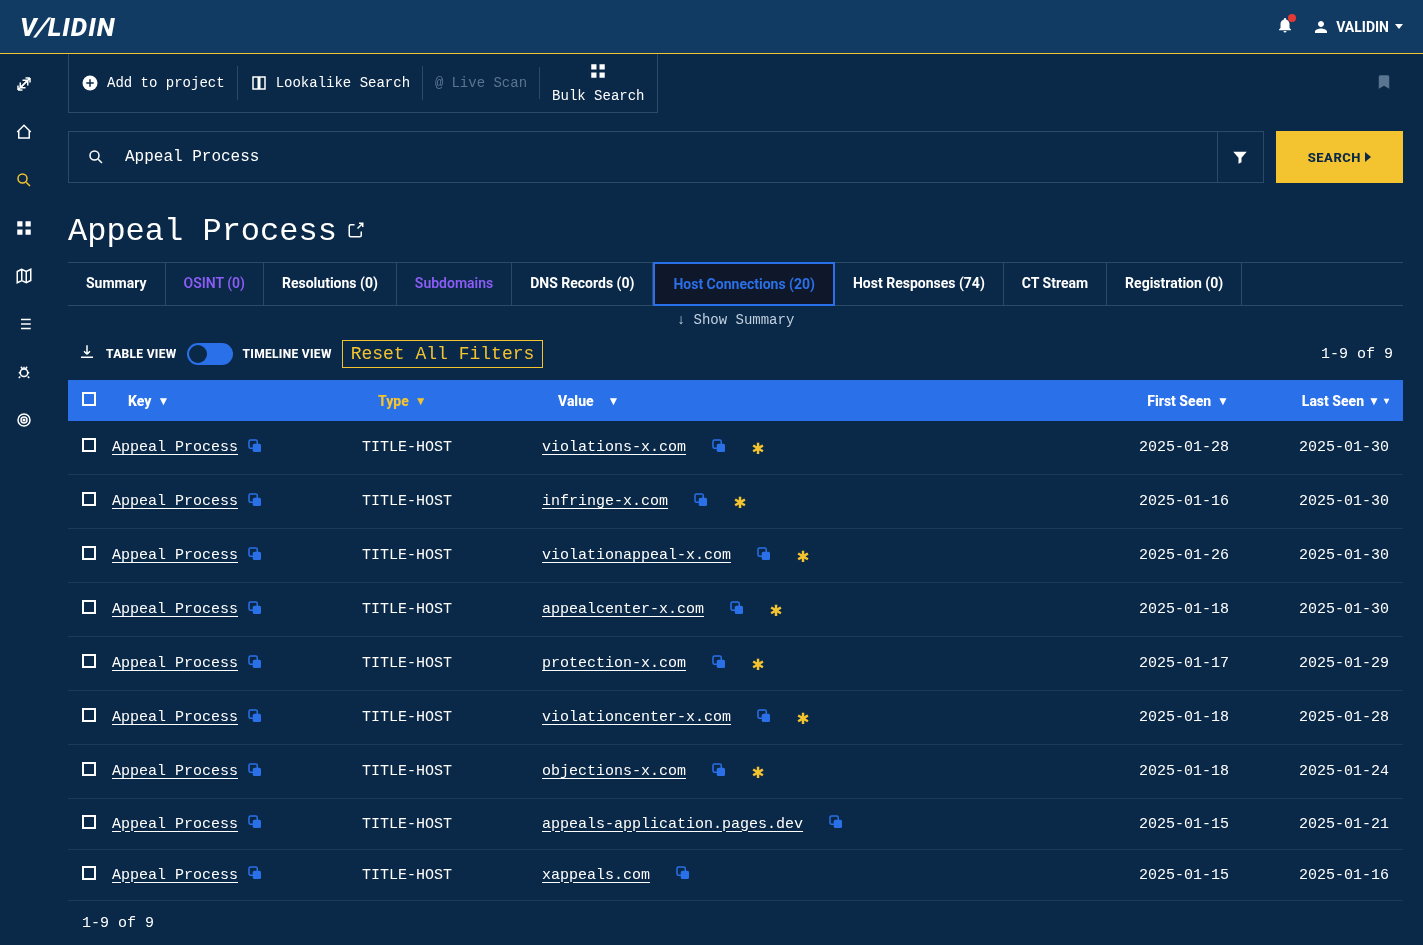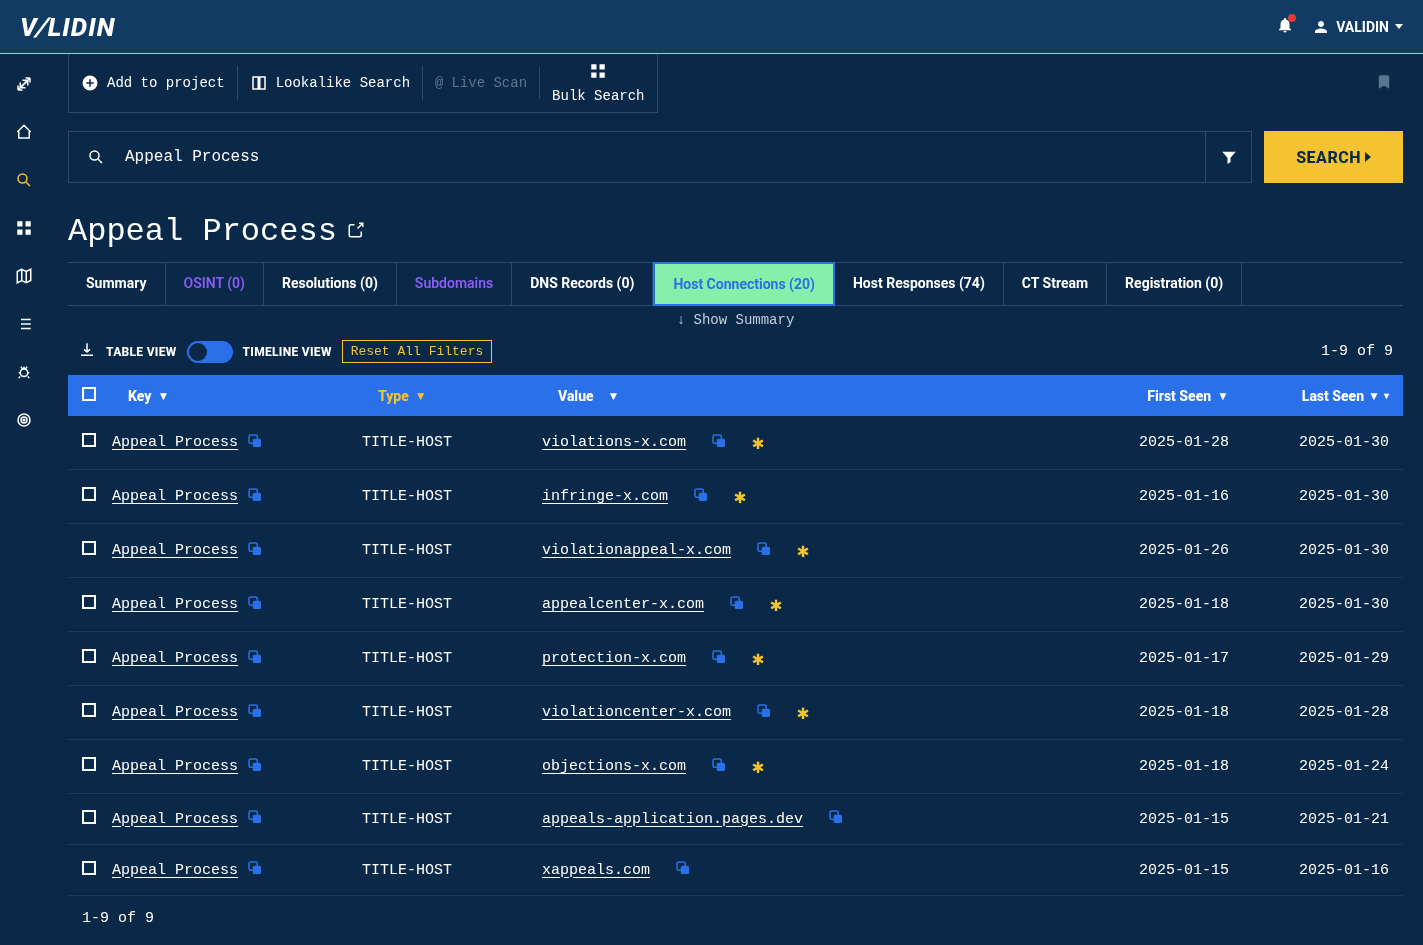--- a/index.html
+++ b/index.html
@@ -127,21 +127,21 @@
   justify-content: center;
   cursor: pointer;
 }
 .search-btn {
   margin-left: 12px;
   height: 52px;
   padding: 0 32px;
   background: #f4c430;
   color: #0a2847;
   font-weight: 800;
-  font-size: 16px;
+  font-size: 13px;
   display: flex;
   align-items: center;
   cursor: pointer;
   letter-spacing: 0.5px;
 }
 
 
 .page-title-row {
   display: flex;
   align-items: center;
@@ -165,21 +165,21 @@
 .tab {
   padding: 12px 18px;
   font-size: 14px;
   font-weight: 700;
   border-right: 1px solid #2a4a6a;
   white-space: nowrap;
   cursor: pointer;
 }
 .tab.muted { color: #8b5cf6; font-weight: 600; }
 .tab.active {
-  background: #86efac;
+  background: #0f172a;
   color: #2a70e8;
   border: 2px solid #2a70e8;
   margin: -1px 0;
 }
 
 
 .show-summary {
   text-align: center;
   padding: 6px 0;
   font-size: 14px;
@@ -209,21 +209,21 @@
   height: 18px;
   background: #0a2847;
   border-radius: 50%;
   top: 2px;
   left: 2px;
 }
 .reset-filters {
   border: 1px solid #f4c430;
   color: #f4c430;
   padding: 3px 8px;
-  font-size: 13px;
+  font-size: 18px;
   font-family: "Courier New", monospace;
   cursor: pointer;
 }
 .pagination { font-family: "Courier New", monospace; font-size: 15px; color: #fff; }
 .dl-icon { color: #fff; font-size: 16px; }
 
 
 .table {
   margin-top: 6px;
   width: 100%;

